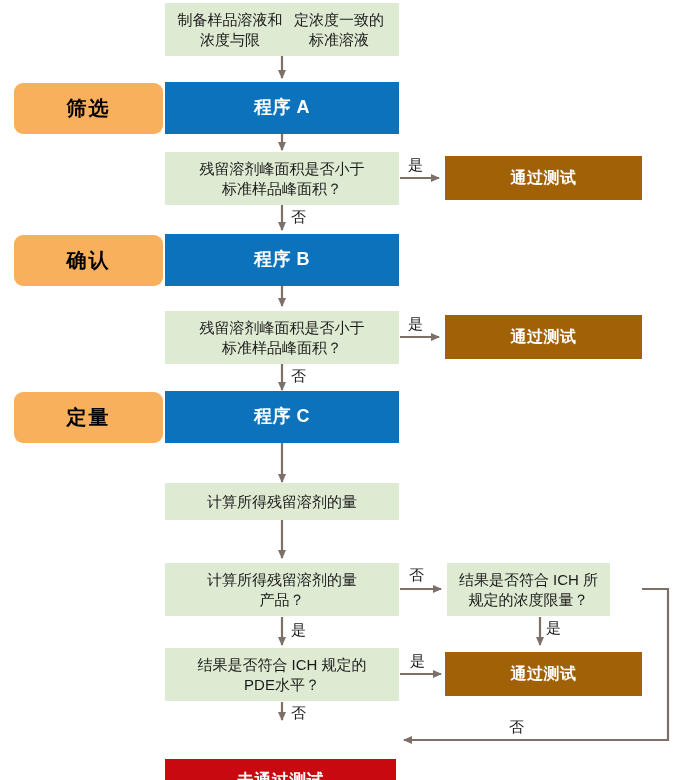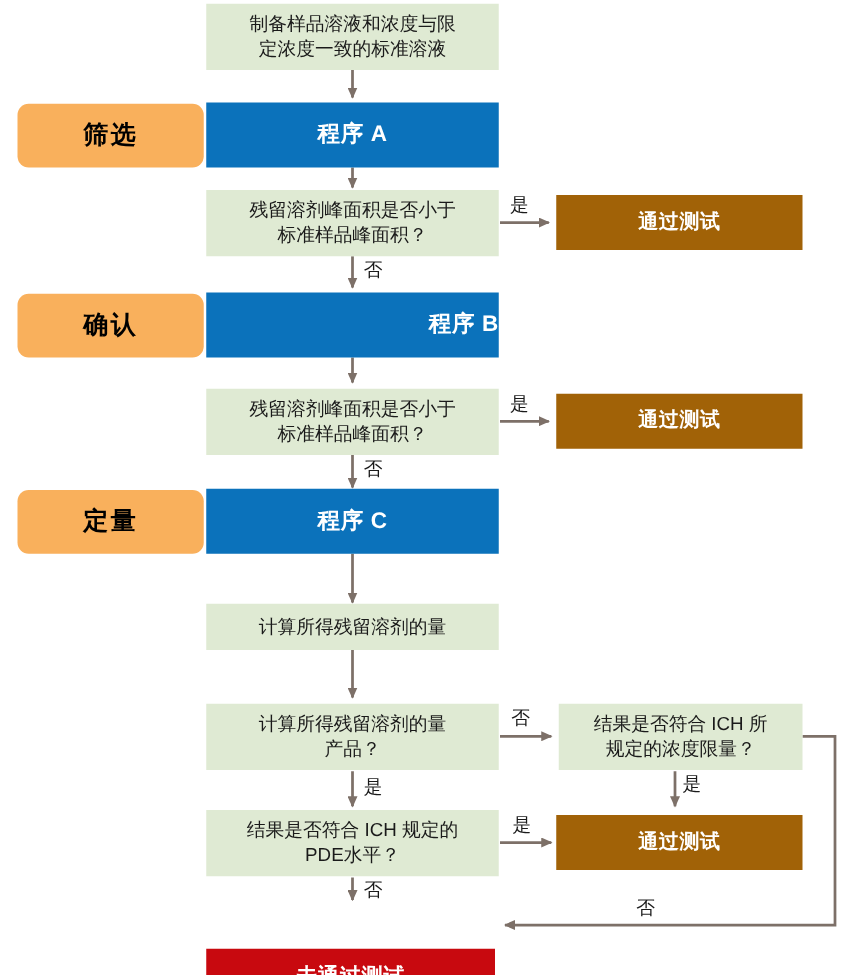--- a/index.html
+++ b/index.html
@@ -128,39 +128,39 @@
   <div class="node node-phase" style="left:14px; top:83px; width:149px; height:51px;">
     <span>筛选</span>
   </div>
   <div class="node node-phase" style="left:14px; top:235px; width:149px; height:51px;">
     <span>确认</span>
   </div>
   <div class="node node-phase" style="left:14px; top:392px; width:149px; height:51px;">
     <span>定量</span>
   </div>
 
-  <div class="node node-process" style="left:165px; top:3px; width:234px; height:53px; flex-direction:column;text-align:center;">
+  <div class="node node-process" style="left:165px; top:3px; width:234px; height:53px; flex-direction:row;text-align:center;">
     <span>制备样品溶液和浓度与限</span>
     <span>定浓度一致的标准溶液</span>
   </div>
 
   <div class="node node-stage" style="left:165px; top:82px; width:234px; height:52px;">
     <span>程序 A</span>
   </div>
 
   <div class="node node-process" style="left:165px; top:152px; width:234px; height:53px; flex-direction:column;">
     <span>残留溶剂峰面积是否小于</span>
     <span>标准样品峰面积？</span>
   </div>
 
   <div class="node node-pass" style="left:445px; top:156px; width:197px; height:44px;">
     <span>通过测试</span>
   </div>
 
-  <div class="node node-stage" style="left:165px; top:234px; width:234px; height:52px;justify-content:flex-end;">
+  <div class="node node-stage" style="left:165px; top:234px; width:234px; height:52px;">
     <span>程序 B</span>
   </div>
 
   <div class="node node-process" style="left:165px; top:311px; width:234px; height:53px; flex-direction:column;">
     <span>残留溶剂峰面积是否小于</span>
     <span>标准样品峰面积？</span>
   </div>
 
   <div class="node node-pass" style="left:445px; top:315px; width:197px; height:44px;">
     <span>通过测试</span>
@@ -172,21 +172,21 @@
 
   <div class="node node-stage" style="left:165px; top:391px; width:234px; height:52px;">
     <span>程序 C</span>
   </div>
 
   <div class="node node-process" style="left:165px; top:563px; width:234px; height:53px; flex-direction:column;">
     <span>计算所得残留溶剂的量</span>
     <span>产品？</span>
   </div>
 
-  <div class="node node-process" style="left:447px; top:563px; width:195px; height:53px; flex-direction:column;">
+  <div class="node node-process" style="left:447px; top:563px; width:163px; height:53px; flex-direction:column;">
     <span>结果是否符合 ICH 所</span>
     <span>规定的浓度限量？</span>
   </div>
 
   <div class="node node-process" style="left:165px; top:648px; width:234px; height:53px; flex-direction:column;">
     <span>结果是否符合 ICH 规定的</span>
     <span>PDE水平？</span>
   </div>
 
   <div class="node node-pass" style="left:445px; top:652px; width:197px; height:44px;">

